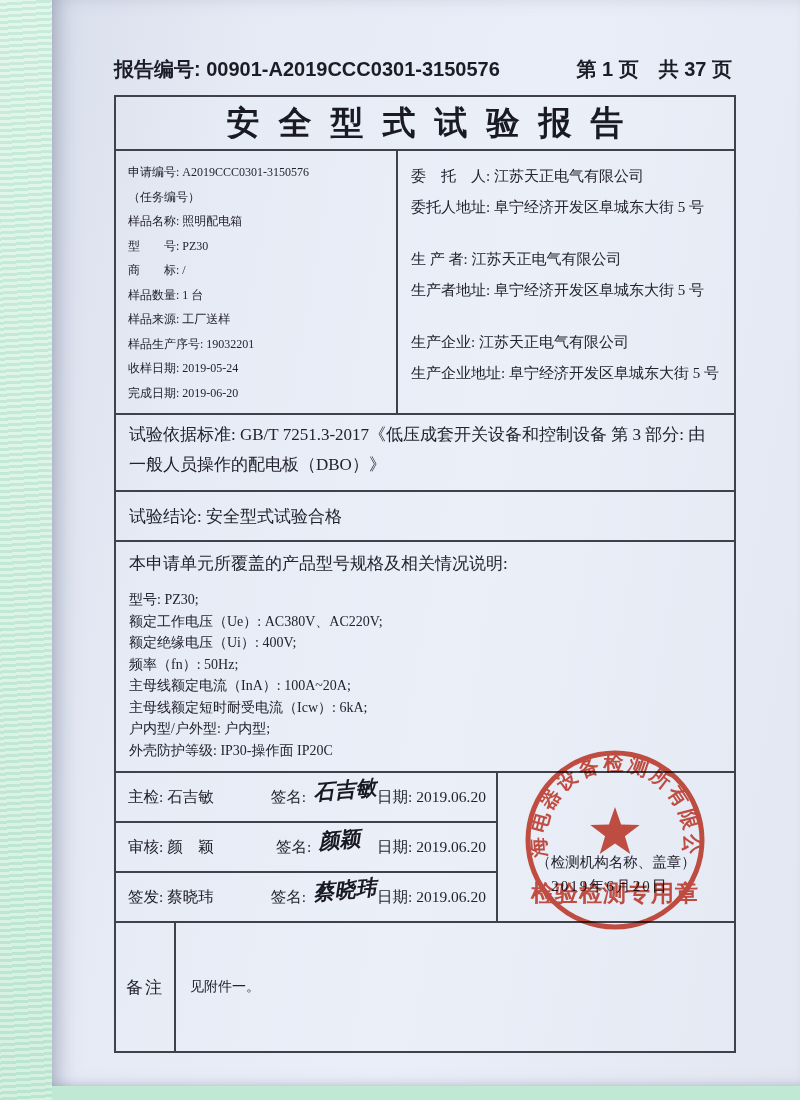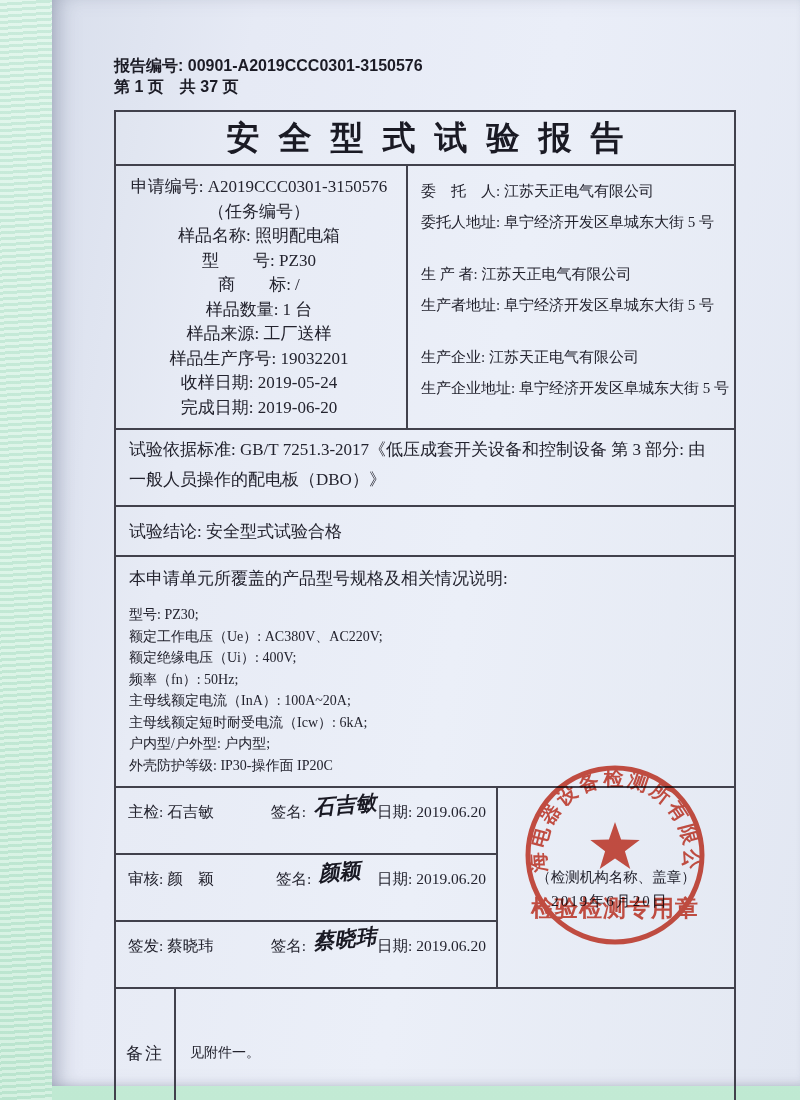--- a/index.html
+++ b/index.html
@@ -15,49 +15,49 @@
   }
   .paper{
     position:absolute;left:52px;top:0;right:0;bottom:14px;
     background:linear-gradient(100deg,#d9dfec 0%,#e6eaf5 22%,#eaeef8 55%,#e2e7f2 100%);
     box-shadow:inset 14px 0 22px -10px rgba(105,115,140,.55), inset 0 -6px 10px -6px rgba(120,130,150,.35);
   }
   .header-row{
     margin:56px 0 0 62px;width:618px;
     display:flex;justify-content:space-between;align-items:baseline;
     font-family:"Liberation Sans","DejaVu Sans",sans-serif;
-    font-weight:bold;font-size:16px;color:#1c1c26;flex-direction:column;
+    font-weight:bold;font-size:20px;color:#1c1c26;
   }
   .doc-table{
     margin:12px 0 0 62px;width:618px;
     border:2px solid #41414c;
     background:rgba(255,255,255,.06);
   }
   .cell{border-top:2px solid #41414c;}
   .title-cell{
     height:52px;display:flex;align-items:center;justify-content:center;
     font-size:33px;font-weight:bold;color:#1a1a24;
   }
   .title-cell span{letter-spacing:19px;margin-right:-19px;white-space:nowrap;}
   .info-row{display:flex;border-top:2px solid #41414c;}
   .info-left{
     width:262px;border-right:2px solid #41414c;
-    padding:9px 16px 8px 12px;font-size:17px;line-height:24.5px;text-align:center;
+    padding:9px 6px 8px 12px;font-size:12px;line-height:24.5px;
   }
   .info-right{flex:1;padding:10px 4px 8px 13px;font-size:15px;}
   .info-right .group{margin-bottom:21px;line-height:31px;}
   .info-right .group:last-child{margin-bottom:0;}
   .standards-cell{padding:5px 13px 10px 13px;font-size:17px;line-height:30px;}
   .conclusion-cell{padding:13px 13px 12px 13px;font-size:17px;}
   .specs-cell{padding:9px 13px 10px 13px;}
   .specs-heading{font-size:17px;line-height:26px;margin-bottom:12px;}
   .specs-line{font-size:14px;line-height:21.5px;}
   .sig-section{display:flex;border-top:2px solid #41414c;}
   .sig-left{width:380px;border-right:2px solid #41414c;}
-  .sig-row{height:48px;display:flex;align-items:center;padding:0 10px 17px 12px;font-size:15.5px;}
+  .sig-row{height:48px;display:flex;align-items:center;padding:0 10px 0 12px;font-size:15.5px;}
   .sig-row + .sig-row{border-top:2px solid #41414c;}
   .sig-role{width:148px;white-space:nowrap;}
   .sig-label{white-space:nowrap;}
   .sig-script{
     font-style:italic;font-size:21px;font-weight:bold;color:#191923;
     transform:rotate(-5deg) translateY(-7px);margin-left:8px;white-space:nowrap;
   }
   .sig-date{margin-left:auto;white-space:nowrap;}
   .stamp-cell{flex:1;position:relative;overflow:visible;}
   .stamp-caption{

